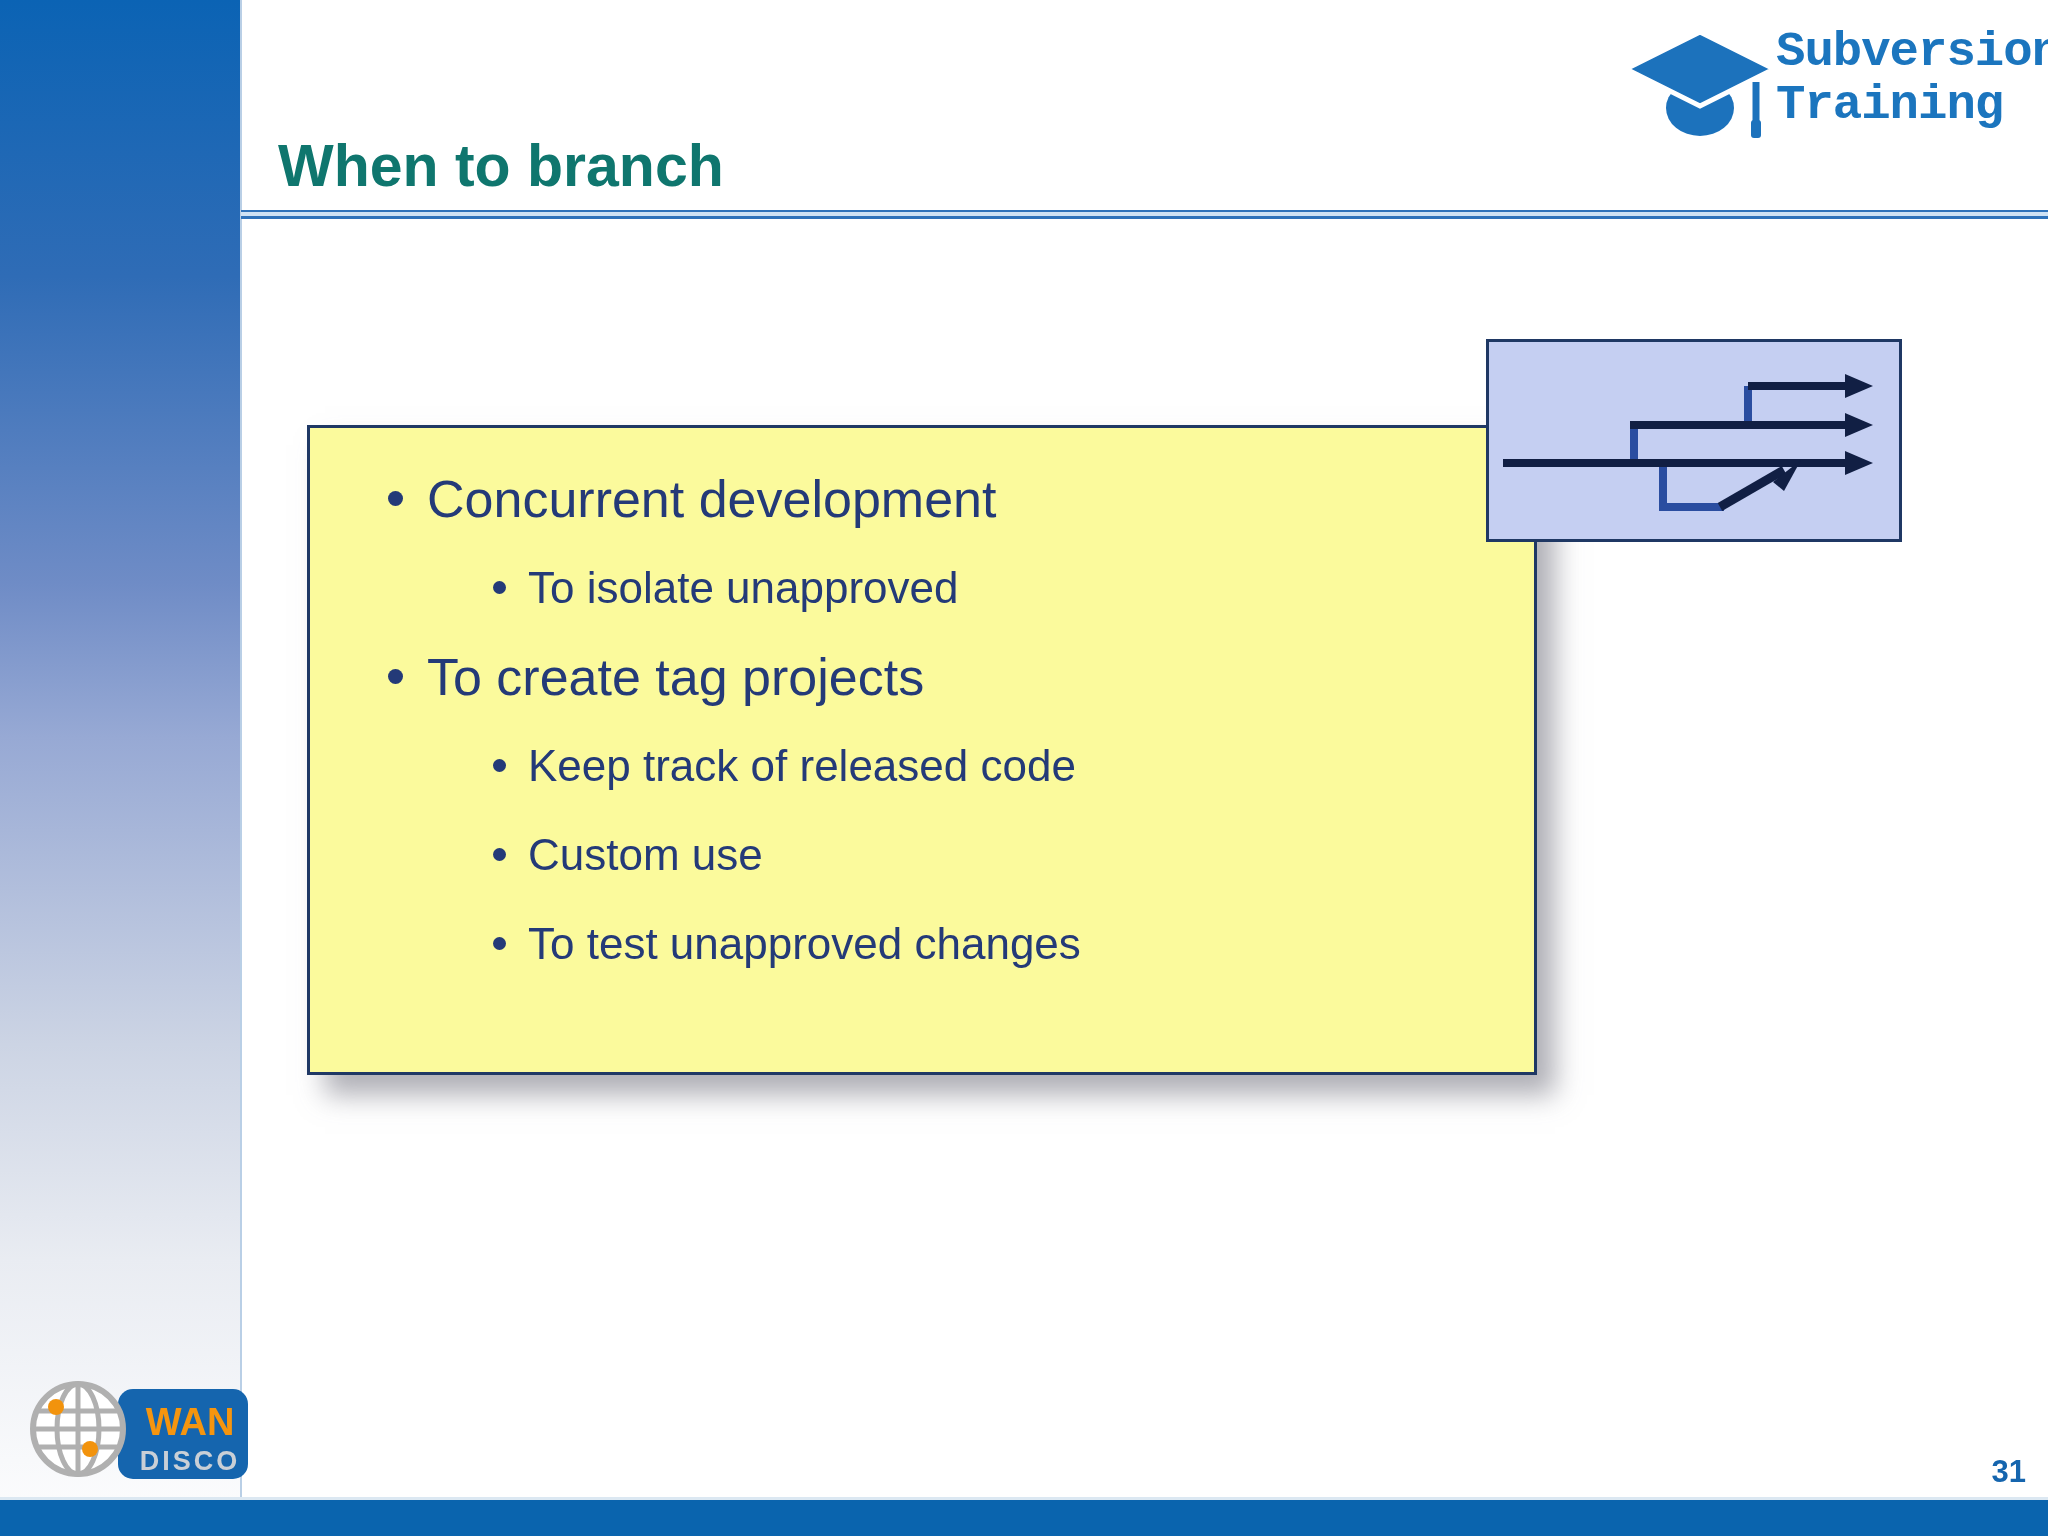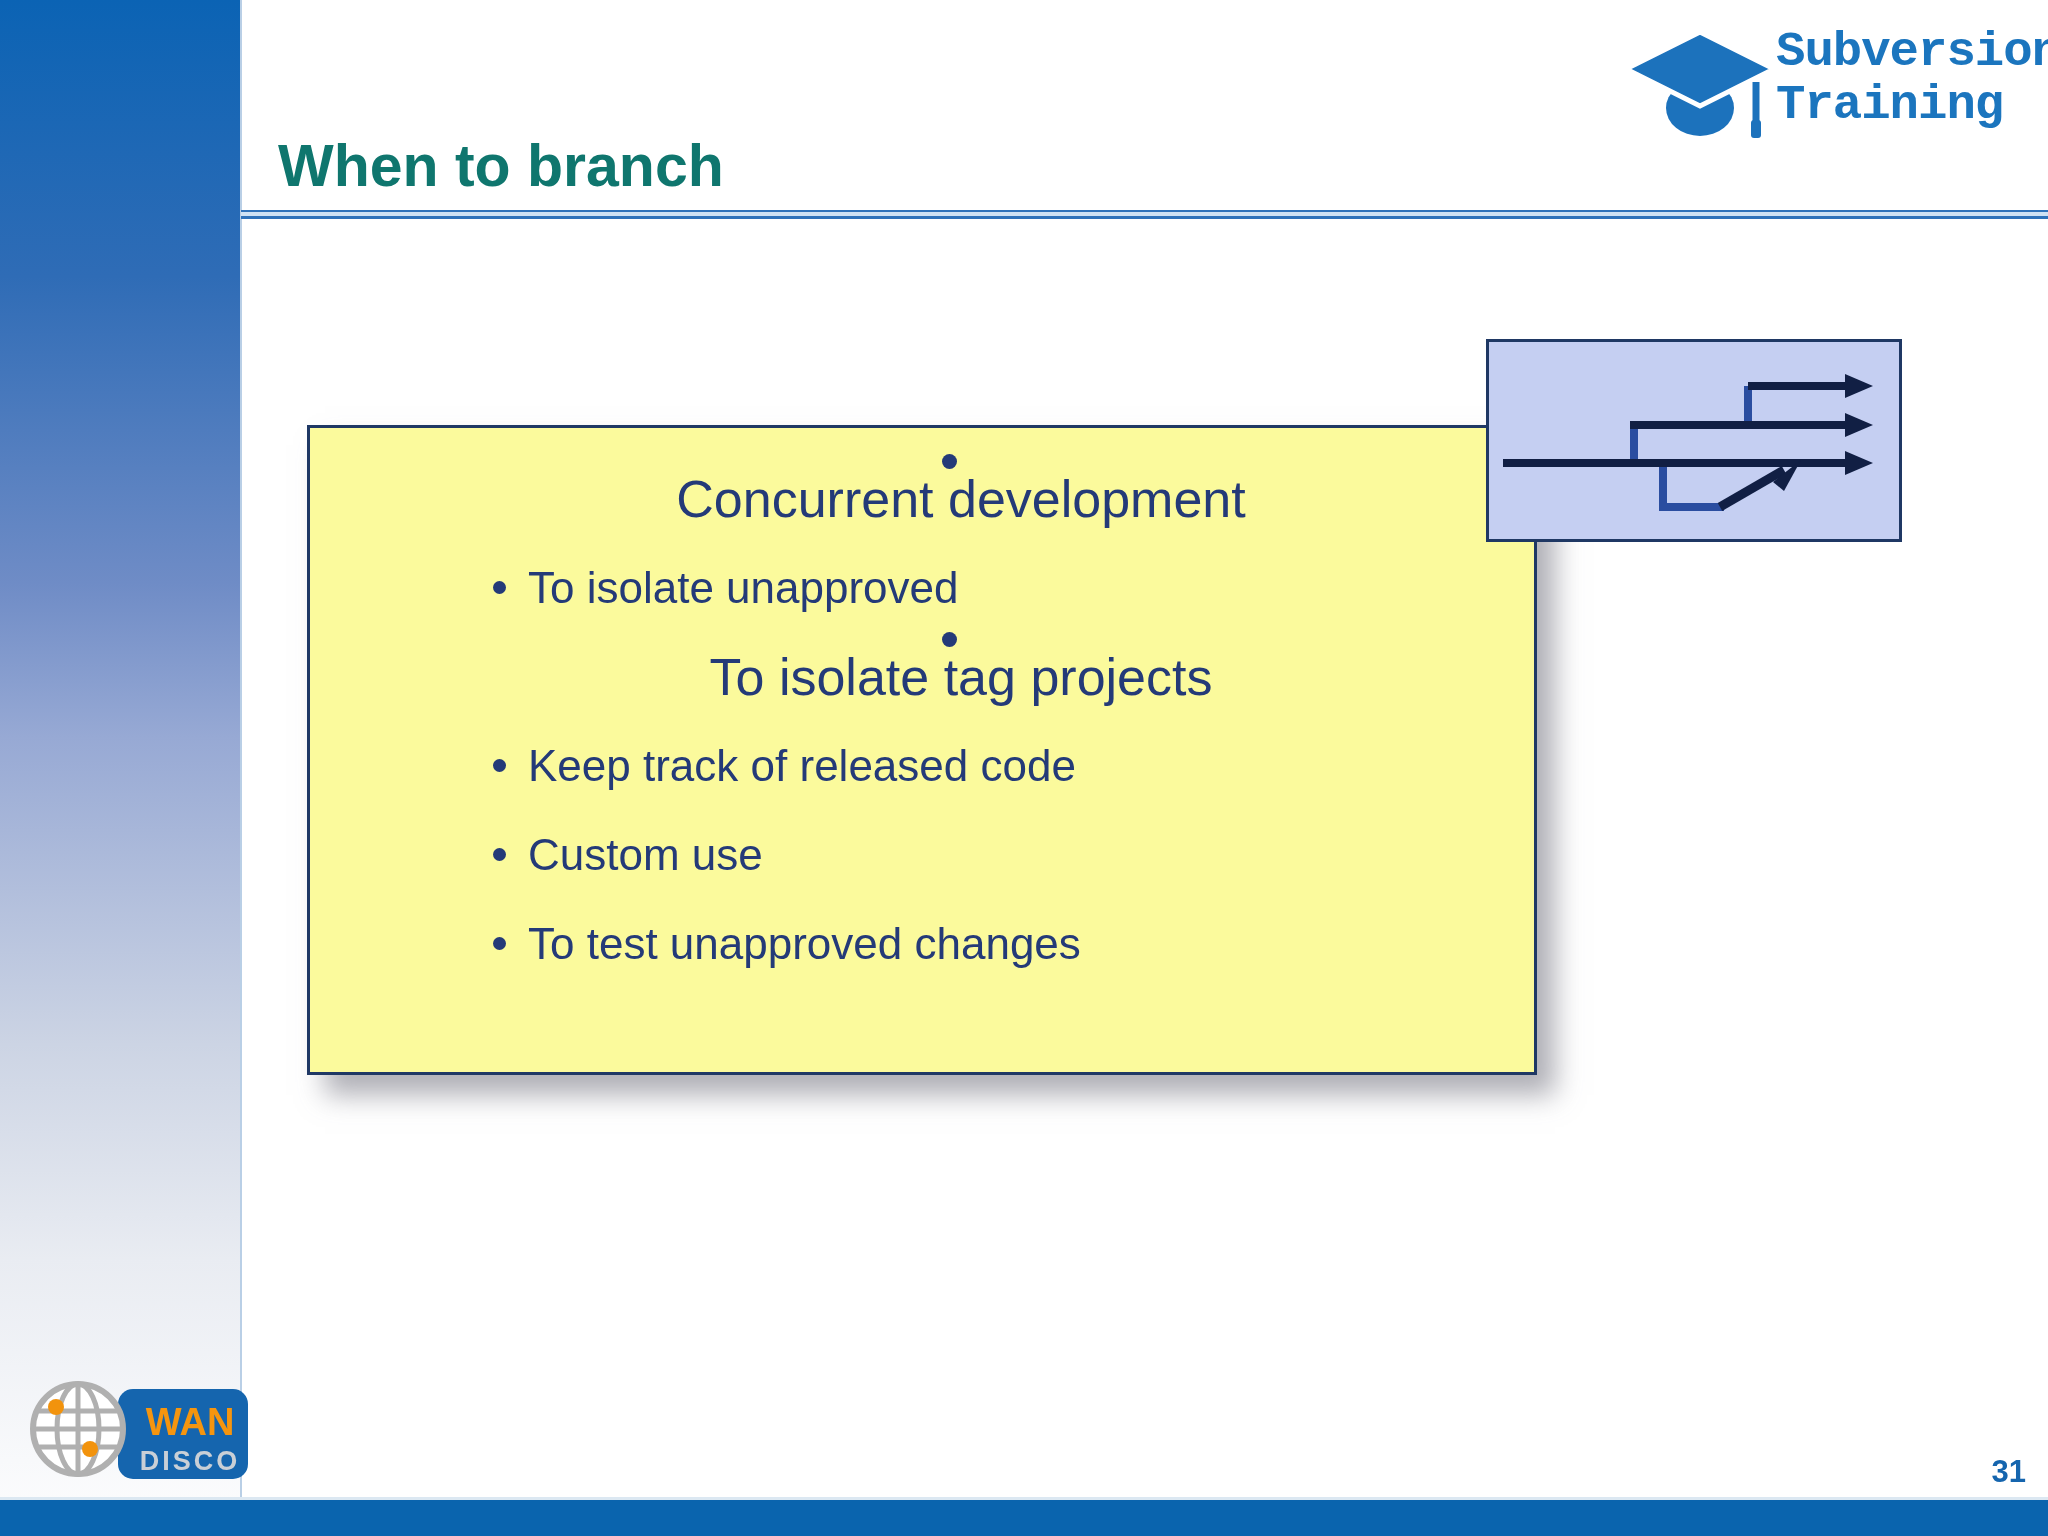--- a/index.html
+++ b/index.html
@@ -30,21 +30,21 @@
     font-size:49px;font-weight:bold;color:#1b75be;letter-spacing:-1px;
   }
   
   .content-box{
     position:absolute;left:307px;top:425px;width:1230px;height:650px;
     background:#fbfa9c;border:3px solid #1f3864;box-sizing:border-box;
     box-shadow:18px 20px 26px rgba(110,110,122,0.55);
     padding-top:26px;
   }
   .row{display:flex;align-items:center;color:#243a78;}
-  .row.main{height:89px;padding-left:78px;font-size:52px;flex-direction:column;}
+  .row.main{height:89px;padding-left:78px;font-size:52px;}
   .row.sub{height:89px;padding-left:183px;font-size:44px;}
   .dot{border-radius:50%;background:#243a78;flex:0 0 auto;}
   .row.main .dot{width:15px;height:15px;margin-right:24px;}
   .row.sub .dot{width:13px;height:13px;margin-right:22px;}
   
   .diagram-box{
     position:absolute;left:1486px;top:339px;width:416px;height:203px;
     background:#c5cff2;border:3px solid #1f3864;box-sizing:border-box;
   }
   
@@ -85,21 +85,21 @@
     <div class="row main">
       <span class="dot"></span>
       <span>Concurrent development</span>
     </div>
     <div class="row sub">
       <span class="dot"></span>
       <span>To isolate unapproved</span>
     </div>
     <div class="row main">
       <span class="dot"></span>
-      <span>To isolate tag projects</span>
+      <span>To create tag projects</span>
     </div>
     <div class="row sub">
       <span class="dot"></span>
       <span>Keep track of released code</span>
     </div>
     <div class="row sub">
       <span class="dot"></span>
       <span>Custom use</span>
     </div>
     <div class="row sub">

